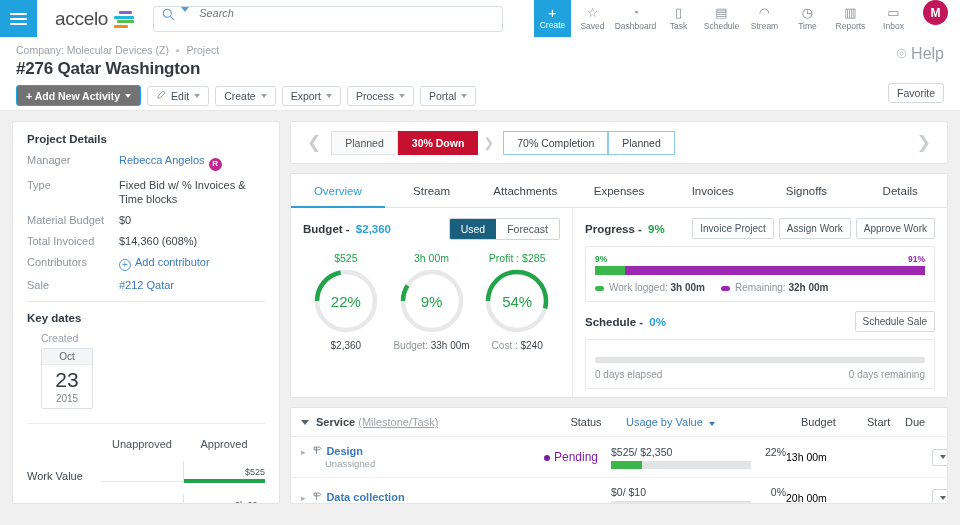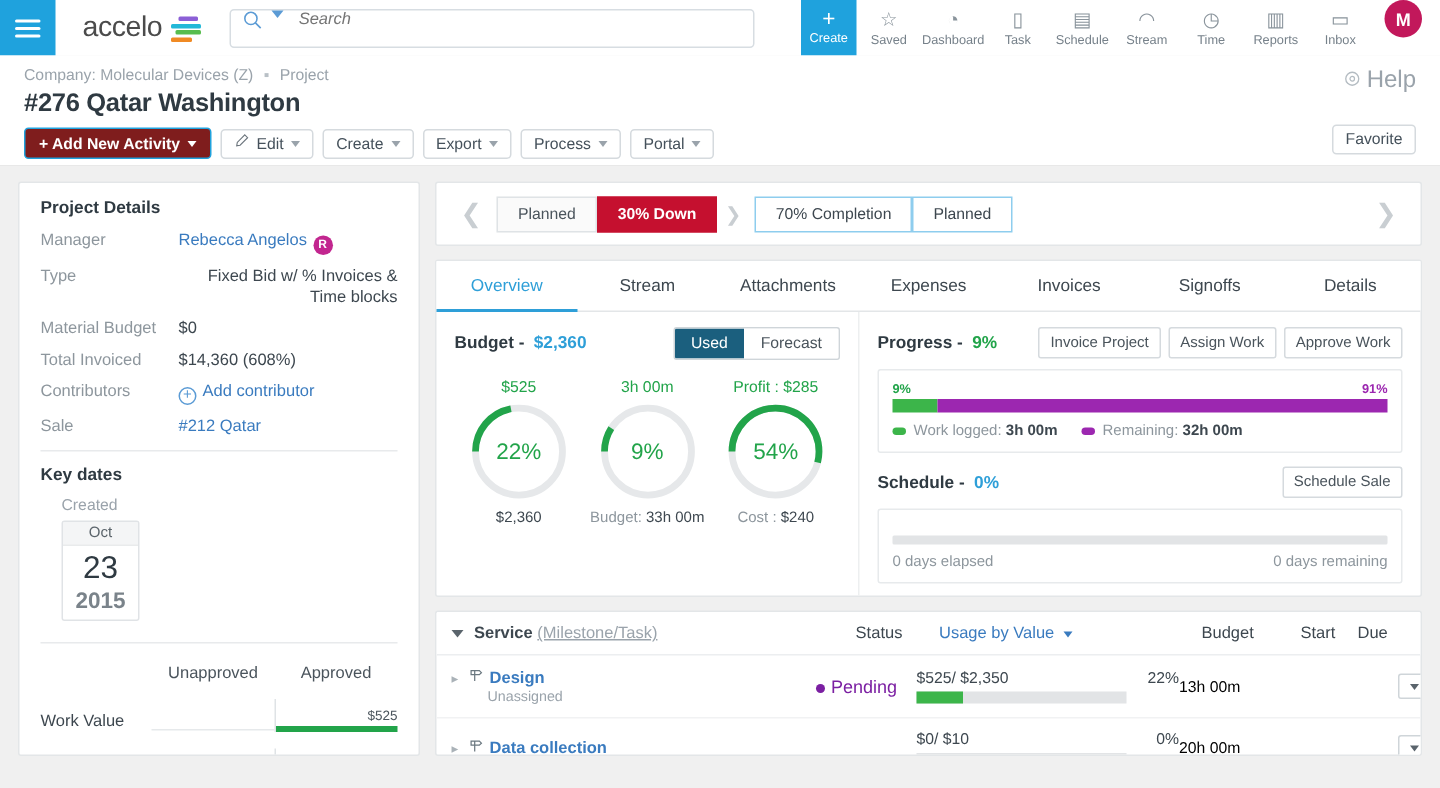--- a/index.html
+++ b/index.html
@@ -69,59 +69,59 @@
   .pagetitle { font-size: 17px; font-weight: bold; color: #2f3a42; margin-top: 3px; letter-spacing: -0.2px;}
   .btnrow { display: flex; align-items: center; gap: 6px; margin-top: 6px; }
   .btn {
     height: 20px; border: 1px solid #d5dade; background: #fff; border-radius: 3px;
     font-size: 10.5px; color: #45515b; display: inline-flex; align-items: center;
     padding: 0 8px; cursor: pointer; gap: 5px; white-space: nowrap;
   }
   .btn .cv { width: 0; height: 0; border-left: 3.5px solid transparent; border-right: 3.5px solid transparent;
              border-top: 4px solid #9aa3ab; }
   .btn-primary {
-    background: #7f1d1d; border-color: #1fa2dd; color: #fff; font-weight: bold; height: 21px; padding: 0 9px;
+    background: #737373; border-color: #1fa2dd; color: #fff; font-weight: bold; height: 21px; padding: 0 9px;
   }
   .btn-primary .cv { border-top-color: #fff; }
   .help-link {
     position: absolute; right: 16px; top: 8px; font-size: 16px; color: #9aa3ab;
     display: flex; align-items: center; gap: 4px; cursor: pointer;
   }
   .fav-btn { position: absolute; right: 16px; top: 46px; }
 
   
   .body { display: flex; padding: 10px 12px 0 12px; gap: 10px; height: 393px; }
   .card { background: #fff; border: 1px solid #e3e6e8; border-radius: 2px; }
 
   
   .sidebar { width: 268px; flex: 0 0 268px; padding: 11px 14px; position: relative; overflow: hidden;}
   .sec-title { font-size: 11.5px; font-weight: bold; color: #2f3a42; margin-bottom: 8px; }
   .dl { display: flex; font-size: 11px; margin-bottom: 7px; line-height: 14px; }
   .dl dt { width: 92px; flex: 0 0 92px; color: #8d969d; }
-  .dl dd { color: #3d474f; text-align: right; }
+  .dl dd { color: #3d474f; }
   .lnk { color: #3a7bbf; cursor: pointer; }
   .avatar-in {
     display: inline-flex; width: 13px; height: 13px; border-radius: 50%; background: #c2268f;
     color: #fff; font-size: 8px; align-items: center; justify-content: center; margin-left: 4px;
     vertical-align: -2px; font-weight: bold;
   }
   .plus-circle {
     display: inline-flex; width: 12px; height: 12px; border-radius: 50%; border: 1px solid #5b9bd5;
     color: #5b9bd5; font-size: 10px; align-items: center; justify-content: center; margin-right: 4px;
     vertical-align: -2px; line-height: 10px;
   }
   .divider { height: 1px; background: #e8eaec; margin: 9px 0 10px 0; }
   .keydates-lbl { font-size: 10.5px; color: #9aa3ab; margin: 4px 0 4px 14px; }
   .datebox {
     width: 52px; border: 1px solid #e0e3e6; border-radius: 2px; text-align: center;
     margin-left: 14px; background: #fff; overflow: hidden;
   }
   .datebox .m { background: #f4f5f6; font-size: 10px; color: #5b646b; padding: 2px 0; border-bottom: 1px solid #e9ebec;}
   .datebox .d { font-size: 21px; color: #2f3a42; padding: 3px 0 1px 0; }
-  .datebox .y { font-size: 15px; color: #7a838a; padding-bottom: 4px; font-weight: bold; }
+  .datebox .y { font-size: 10px; color: #7a838a; padding-bottom: 4px; }
   .minitable { margin-top: 14px; }
   .mt-head { display: flex; font-size: 11px; color: #4a545c; }
   .mt-head .c1 { width: 74px; flex: 0 0 74px; }
   .mt-head .c2, .mt-head .c3 { flex: 1; text-align: center; }
   .mt-row { display: flex; align-items: flex-end; margin-top: 11px; }
   .mt-row .lbl { width: 74px; flex: 0 0 74px; font-size: 11px; color: #3d474f; padding-bottom: 1px;}
   .mt-row .zone { flex: 1; position: relative; height: 22px; }
   .mt-row .zone.left { border-right: 1px solid #dfe3e6; }
   .bar-val { position: absolute; right: 0; bottom: 6px; font-size: 9px; color: #4a545c; }
   .bar { position: absolute; left: 0; right: 0; bottom: 0; height: 4px; }

